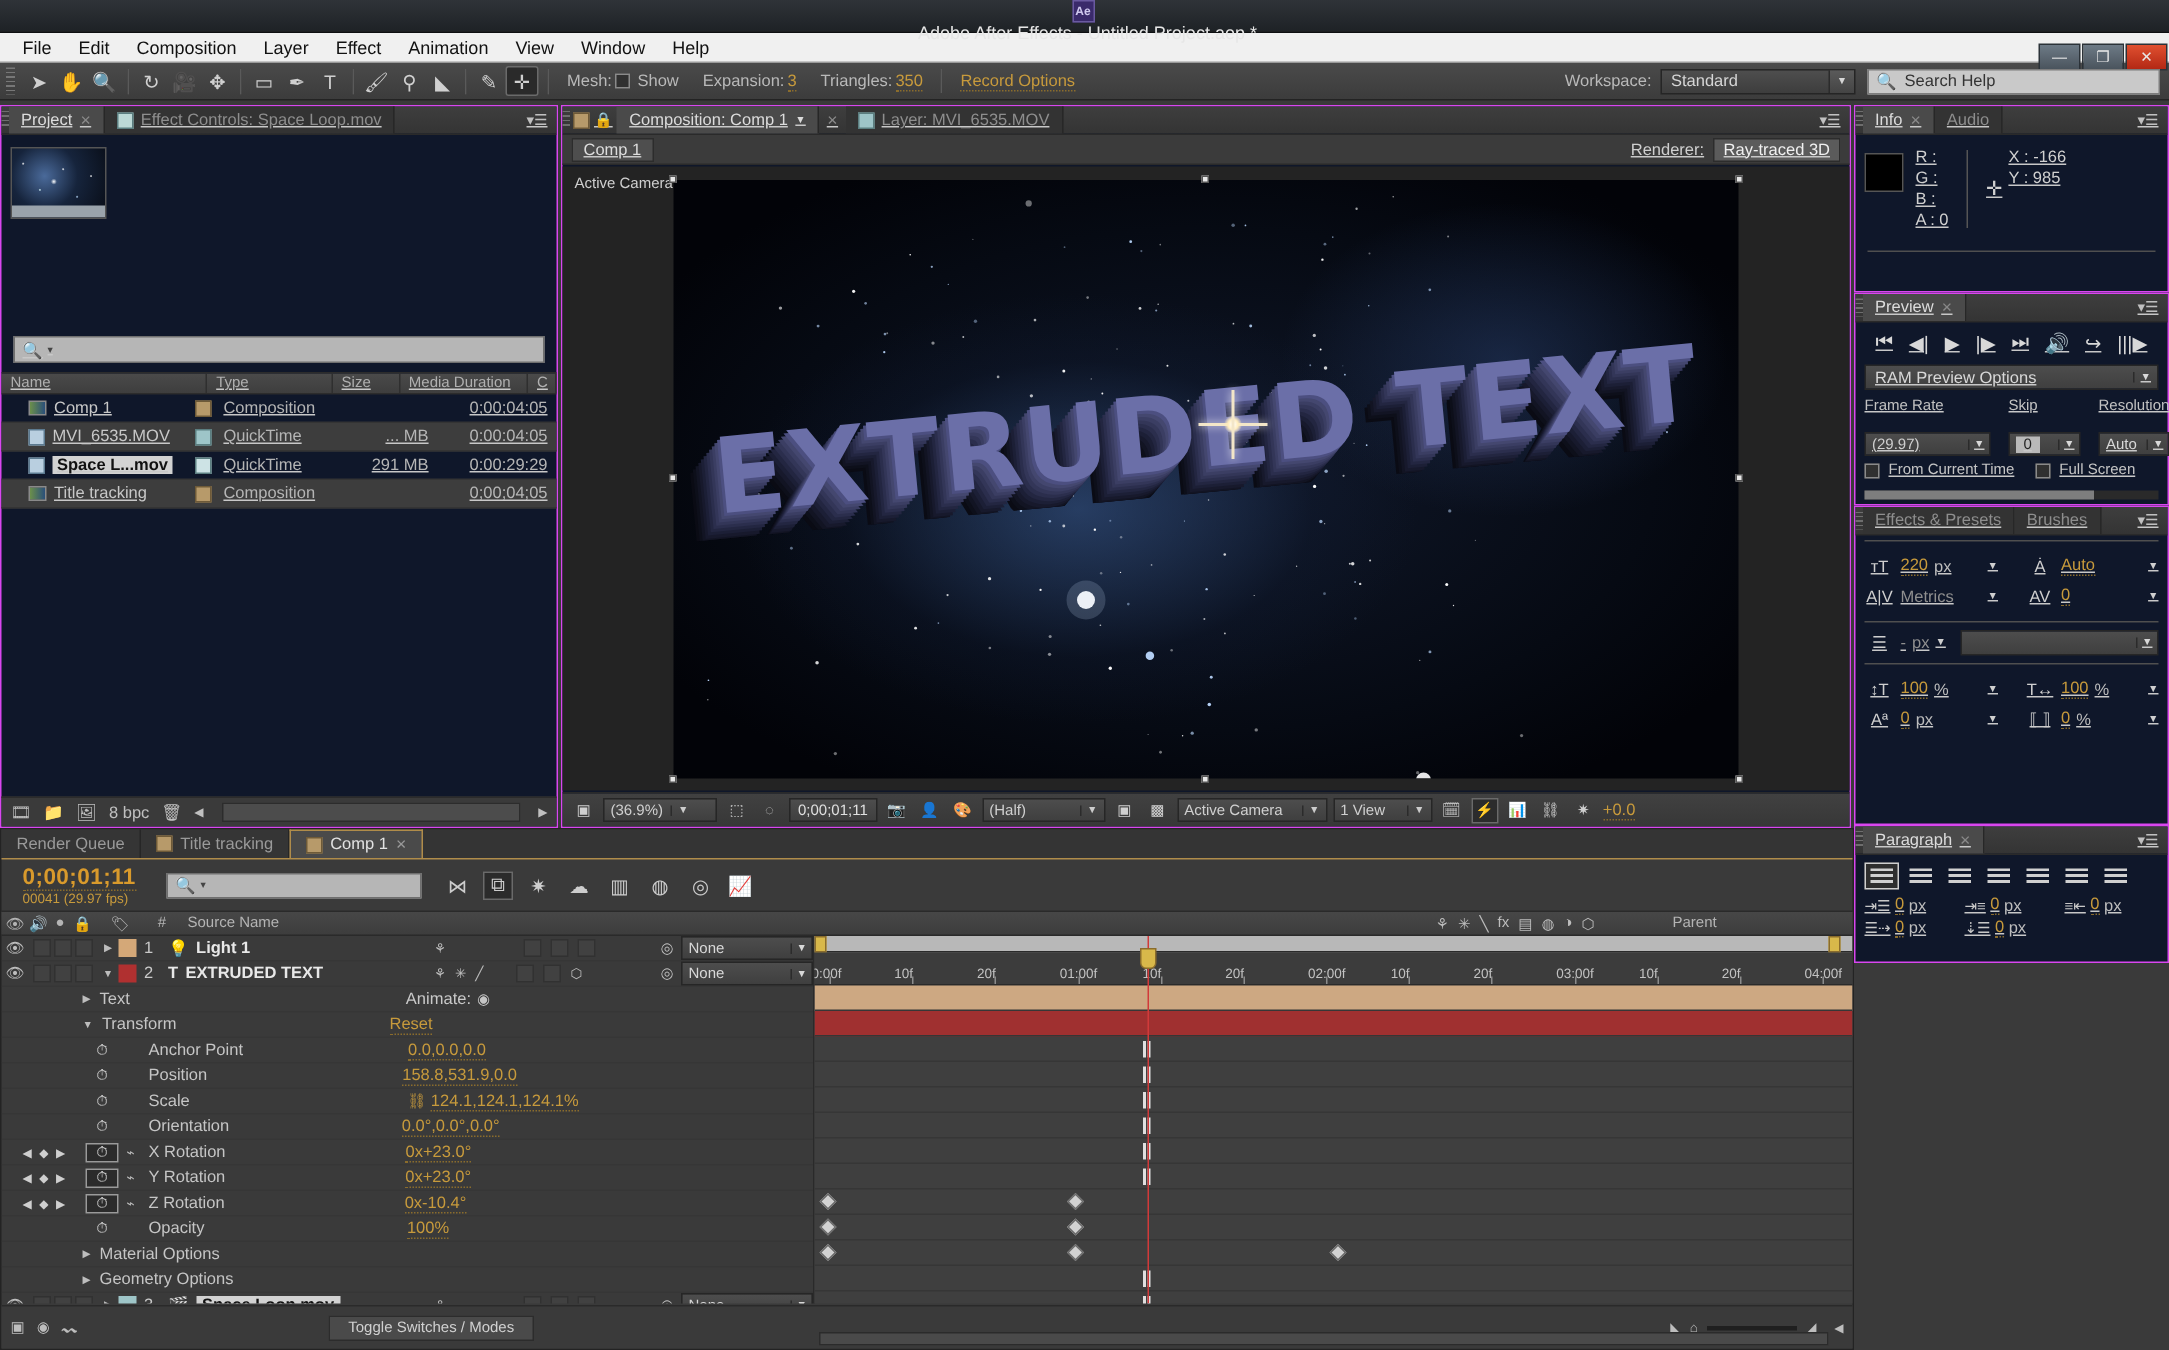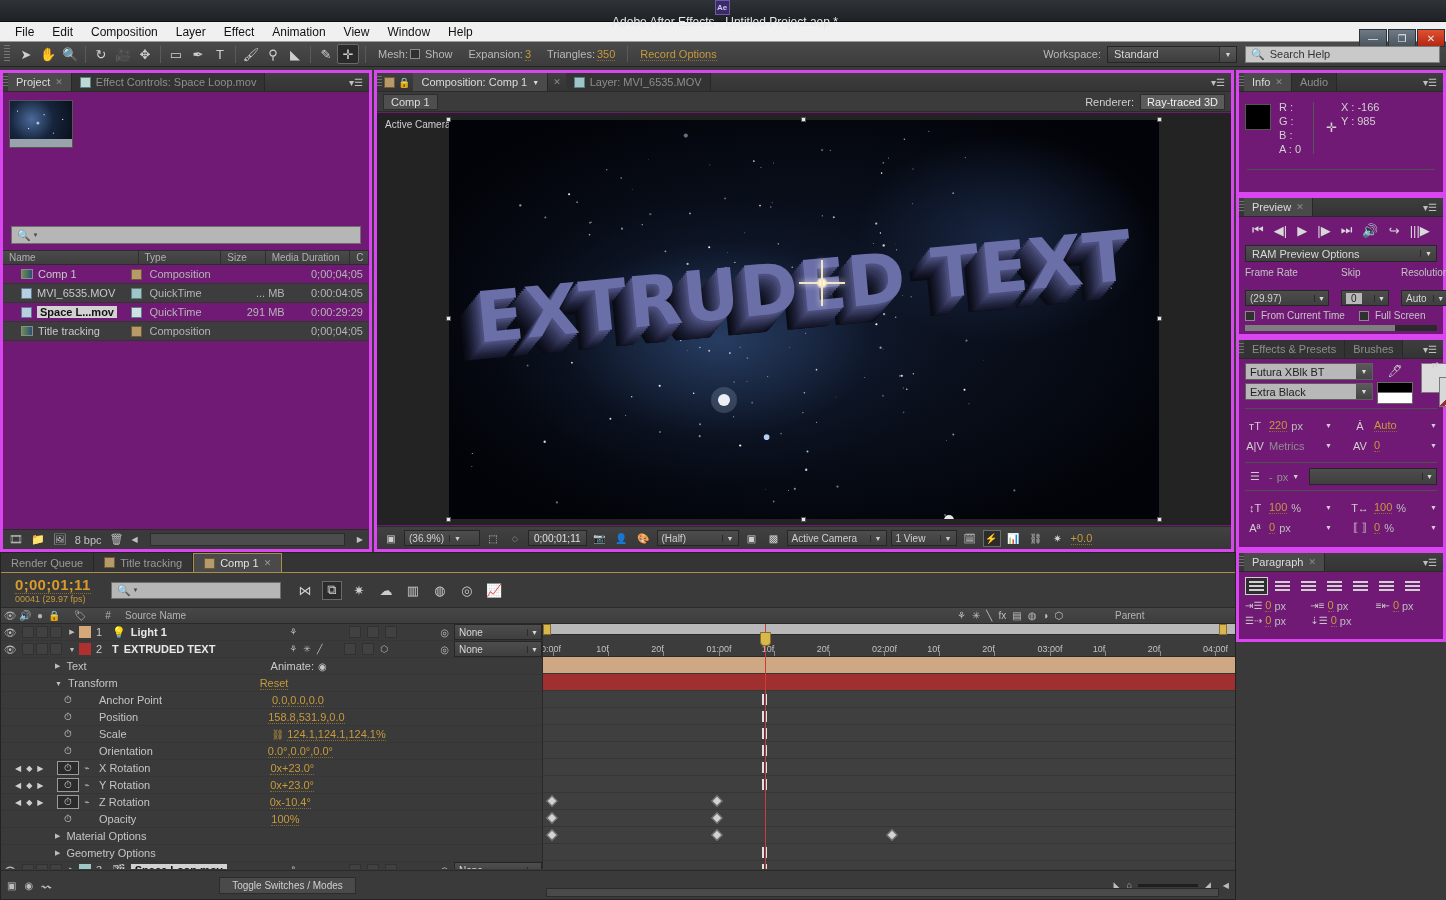--- a/index.html
+++ b/index.html
@@ -46,21 +46,21 @@
   .tlink { color:#c79a3c; font-size:11px; border-bottom:1px dotted #8a6c2c; margin-left:14px;}
   .chk { width:10px; height:10px; background:#303030; border:1px solid #8a8a8a; display:inline-block; vertical-align:-1px;}
   .ws-select { height:17px; width:130px; background:linear-gradient(180deg,#4e4e4e,#3d3d3d);
     border:1px solid #252525; display:flex; align-items:center; padding-left:6px; color:#d6d6d6; font-size:11px;}
   .ws-arrow { margin-left:auto; width:17px; height:15px; background:linear-gradient(180deg,#5a5a5a,#444);
     border-left:1px solid #2b2b2b; display:flex; align-items:center; justify-content:center; font-size:7px;}
   .searchbox { height:17px; width:195px; background:#c9c9c9; border:1px solid #7d7d7d;
     display:flex; align-items:center; padding-left:5px; color:#333; font-size:11px; gap:5px;}
 
   
-  .panel { position:absolute; background:#701a75; border:3px solid #d946ef; }
+  .panel { position:absolute; background:#0f172a; border:1px solid #d946ef;text-decoration:underline; }
   .panel-tabs { height:19px; background:linear-gradient(180deg,#3e3e3e,#343434);
     display:flex; align-items:stretch; border-bottom:1px solid #2a2a2a;}
   .ptab { display:flex; align-items:center; padding:0 8px; font-size:11px; color:#8e8e8e;
     background:#333; border-right:1px solid #272727; gap:5px;}
   .ptab.active { background:#4a4a4a; color:#dcdcdc; }
   .ptab .x { font-size:9px; color:#8a8a8a;}
   .ptab-grip { width:5px; background:repeating-linear-gradient(180deg,#6e6e6e 0 1px,transparent 1px 3px);
     margin:3px 0;}
   .pmenu { margin-left:auto; display:flex; align-items:center; padding:0 6px; color:#c0c0c0; font-size:10px;}
 
@@ -742,44 +742,20 @@
       <div class="ptab-grip"></div>
       <div class="ptab">
         <span>Effects &amp; Presets</span>
       </div>
       <div class="ptab">
         <span>Brushes</span>
       </div>
       <div class="pmenu">▾☰</div>
     </div>
 
-    <div class="font-row">
-      <div style="display:flex;flex-direction:column;gap:3px">
-        <div class="font-sel">
-          <span>Futura XBlk BT</span>
-          <span class="ar">▼</span>
-        </div>
-        <div class="font-sel">
-          <span>Extra Black</span>
-          <span class="ar">▼</span>
-        </div>
-      </div>
-      <div style="display:flex;flex-direction:column;align-items:center;gap:2px;padding-top:1px">
-        <span style="font-size:12px;color:#d0d0d0">🖊</span>
-        <div class="bw-row" style="margin-top:2px">
-          <div class="bw-top"></div>
-          <div class="bw-bot"></div>
-        </div>
-      </div>
-      <div class="color-stack">
-        <div class="fillbox"></div>
-        <div class="strokebox"></div>
-        <span style="position:absolute;right:-2px;top:-3px;font-size:9px;color:#d0d0d0">⇄</span>
-      </div>
-    </div>
 
     <div class="hr-sep"></div>
 
     <div class="char-grid">
       <div class="char-cell">
         <span class="char-ico">ᴛT</span>
         <span class="char-val">220</span>
         <span class="char-unit">px</span>
         <span class="char-ar">▼</span>
       </div>

